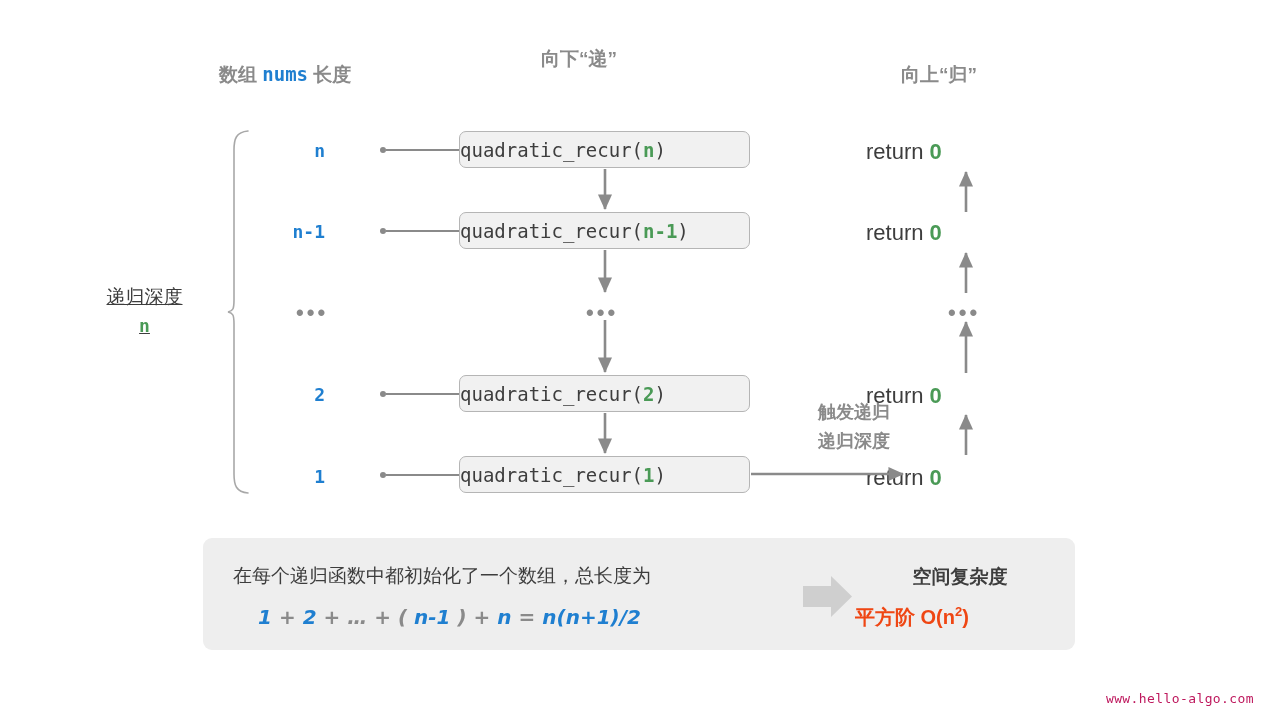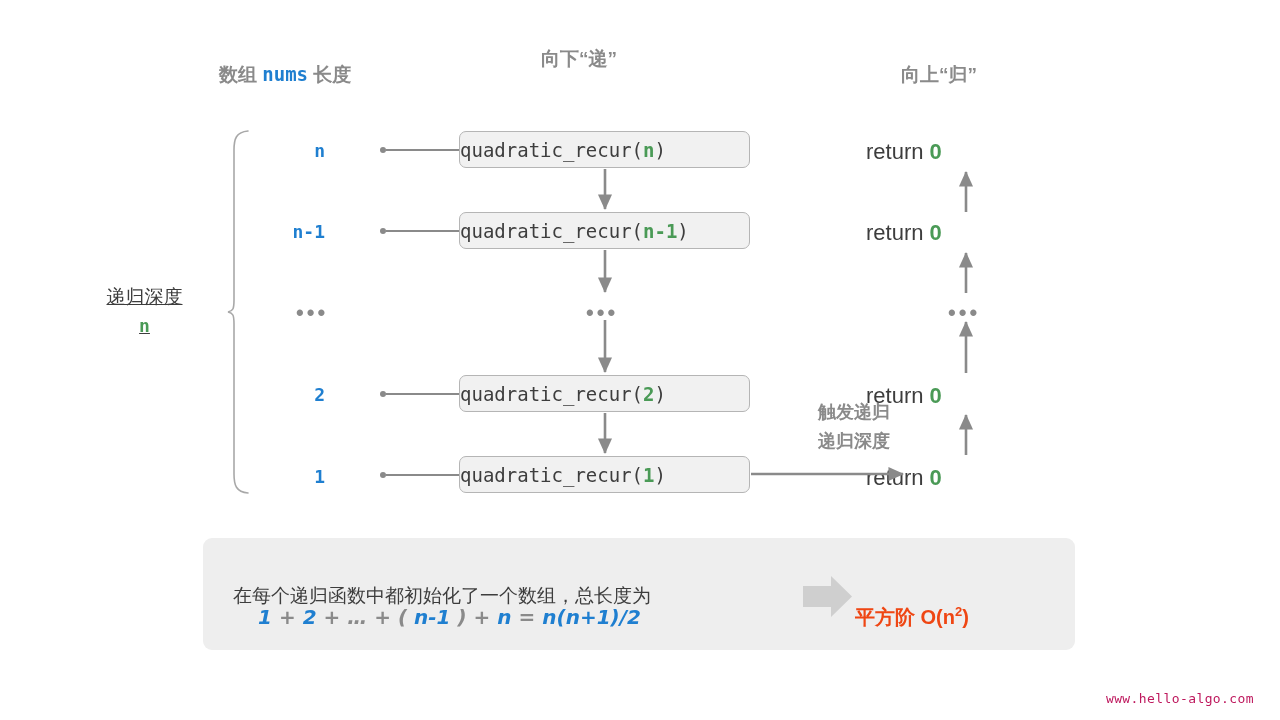--- a/index.html
+++ b/index.html
@@ -213,24 +213,25 @@
     <g stroke="#8a8a8a" stroke-width="2.6" marker-end="url(#arrowGray)">
       <line x1="966" y1="212" x2="966" y2="172"></line>
       <line x1="966" y1="293" x2="966" y2="253"></line>
       <line x1="966" y1="373" x2="966" y2="322"></line>
       <line x1="966" y1="455" x2="966" y2="415"></line>
     </g>
   </svg>
 
   <div class="summary" style="left:203px;top:538px;width:872px;height:112px;"></div>
 
-  <div class="sum-text" style="left:233px;top:563px;margin-top:20px;">在每个递归函数中都初始化了一个数组，总长度为</div>
+  <div class="sum-text" style="left:233px;top:563px;">在每个递归函数中都初始化了一个数组，总长度为</div>
 
   <div class="sum-formula" style="left:258px;top:605px;"><span class="b">1</span><span>&nbsp;</span><span>+</span><span>&nbsp;</span><span class="b">2</span><span>&nbsp;</span><span>+</span><span>&nbsp;</span><span>…</span><span>&nbsp;</span><span>+</span><span>&nbsp;</span><span>(</span><span>&nbsp;</span><span class="b">n-1</span><span>&nbsp;</span><span>)</span><span>&nbsp;</span><span>+</span><span>&nbsp;</span><span class="b">n</span><span>&nbsp;</span><span>=</span><span>&nbsp;</span><span class="b">n(n+1)/2</span><span>&nbsp;</span></div>
 
+  <div class="sum-title" style="left:855px;top:564px;width:210px;">空间复杂度</div>
 
   <div class="sum-complex" style="left:855px;top:604px;width:210px;">
     <span>平方阶</span>
     <span>O(n</span><sup>2</sup><span>)</span>
   </div>
 
   <svg class="overlay" viewBox="0 0 1280 720">
     <path d="M803,586 L831,586 L831,576 L852,596.5 L831,617 L831,607 L803,607 z" fill="#cfcfcf"></path>
   </svg>
 

